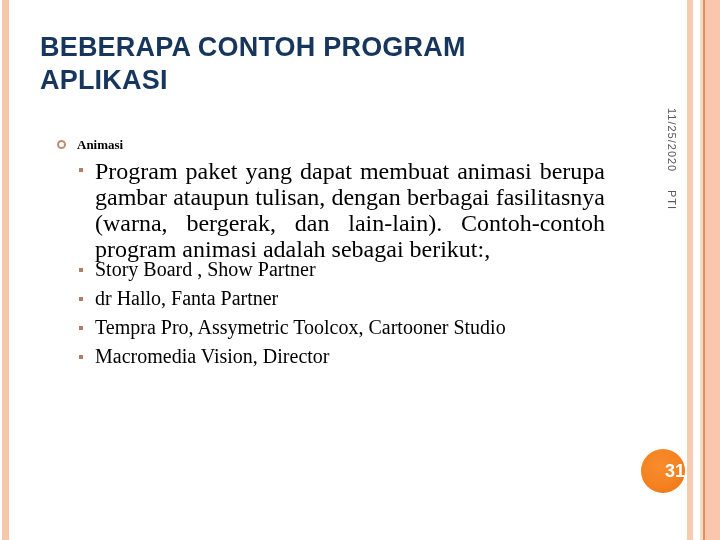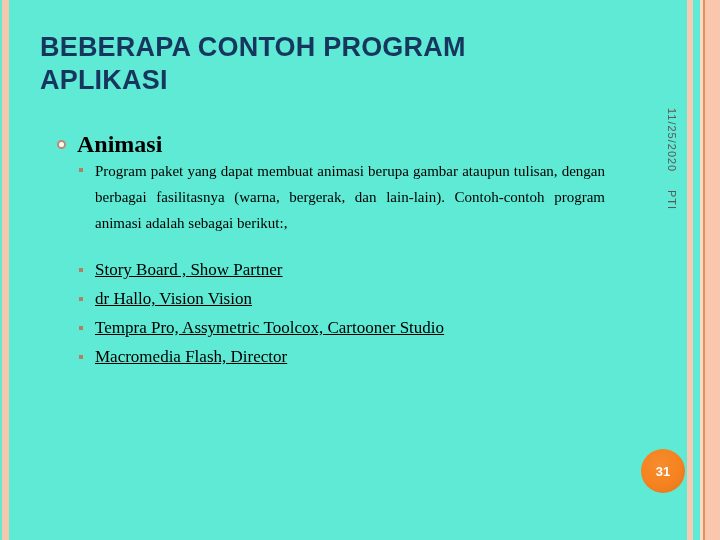--- a/index.html
+++ b/index.html
@@ -1,19 +1,19 @@
 <!DOCTYPE html>
 <html><head>
 <meta charset="utf-8">
 <style>
   html,body{margin:0;padding:0;background:#e8e8e8;}
   .slide{
     position:relative;
     width:720px;height:540px;
-    background:#5eead4;
+    background:#ffffff;
     overflow:hidden;
     font-family:"Liberation Serif", serif;
   }
   
   .stripe{position:absolute;top:0;bottom:0;}
   .stripe-left{left:2px;width:7px;background:#F5C8AE;}
   .stripe-r1{left:687px;width:6px;background:#F6CBB2;}
   .stripe-r2{left:700px;width:3px;background:#FBDAC4;}
   .stripe-r3{left:703px;width:2px;background:#E2905C;}
   .stripe-r4{left:705px;width:15px;background:#F9C7AE;}
@@ -26,59 +26,59 @@
   }
   
   .heading-row{position:absolute;left:57px;top:132px;}
   .ring-bullet{
     position:absolute;left:0;top:8px;width:9px;height:9px;
     border:2px solid #C28A6E;border-radius:50%;box-sizing:border-box;
     background:#ffffff;
   }
   .heading-text{
     margin-left:20px;
-    font-weight:bold;font-size:24px;line-height:25px;color:#000000;
+    font-weight:bold;font-size:13px;line-height:25px;color:#000000;
   }
   .para-wrap{position:absolute;left:95px;top:158px;width:510px;}
   .para-square{
     position:absolute;left:-16px;top:10px;width:4px;height:4px;
     background:#AF8066;
   }
   .para{
-    font-size:15px;line-height:26px;color:#000000;
+    font-size:24px;line-height:26px;color:#000000;
     text-align:justify;
   }
   .list{position:absolute;left:79px;top:255px;width:540px;
     margin:0;padding:0;list-style:none;}
   .list li{
     position:relative;height:29px;line-height:29px;
-    font-size:17px;color:#000000;padding-left:16px;text-decoration:underline;
+    font-size:20px;color:#000000;padding-left:16px;
   }
   .li-square{
     position:absolute;left:0;top:13px;width:4px;height:4px;
     background:#AF8066;
   }
   
   .side-text{
     position:absolute;
     writing-mode:vertical-rl;
     font-family:"Liberation Sans", sans-serif;
     font-size:11px;color:#595959;letter-spacing:1px;
     white-space:nowrap;
   }
   .side-date{left:666px;top:108px;}
   .side-footer{left:666px;top:190px;}
   
   .page-badge{
     position:absolute;left:641px;top:449px;width:44px;height:44px;
     border-radius:50%;
     background:radial-gradient(circle at 42% 38%, #F78C2E 0%, #F5821F 55%, #E6721A 100%);
-    display:flex;align-items:center;justify-content:center;
+    display:flex;align-items:center;justify-content:flex-end;
     font-family:"Liberation Sans", sans-serif;
-    font-weight:bold;font-size:13px;color:#ffffff;
+    font-weight:bold;font-size:18px;color:#ffffff;
   }
 </style>
 </head>
 <body>
 
 <div class="slide">
 
   <div class="stripe stripe-left"></div>
   <div class="stripe stripe-r1"></div>
   <div class="stripe stripe-r2"></div>
@@ -97,29 +97,29 @@
     <div class="para">Program paket yang dapat membuat animasi berupa gambar ataupun tulisan, dengan berbagai fasilitasnya (warna, bergerak, dan lain-lain). Contoh-contoh program animasi adalah sebagai berikut:,</div>
   </div>
 
   <ul class="list">
     <li>
       <span class="li-square"></span>
       <span>Story Board , Show Partner</span>
     </li>
     <li>
       <span class="li-square"></span>
-      <span>dr Hallo, Vision Vision</span>
+      <span>dr Hallo, Fanta Partner</span>
     </li>
     <li>
       <span class="li-square"></span>
       <span>Tempra Pro, Assymetric Toolcox, Cartooner Studio</span>
     </li>
     <li>
       <span class="li-square"></span>
-      <span>Macromedia Flash, Director</span>
+      <span>Macromedia Vision, Director</span>
     </li>
   </ul>
 
   <div class="side-text side-date">11/25/2020</div>
   <div class="side-text side-footer">PTI</div>
 
   <div class="page-badge">
     <span>31</span>
   </div>
 

